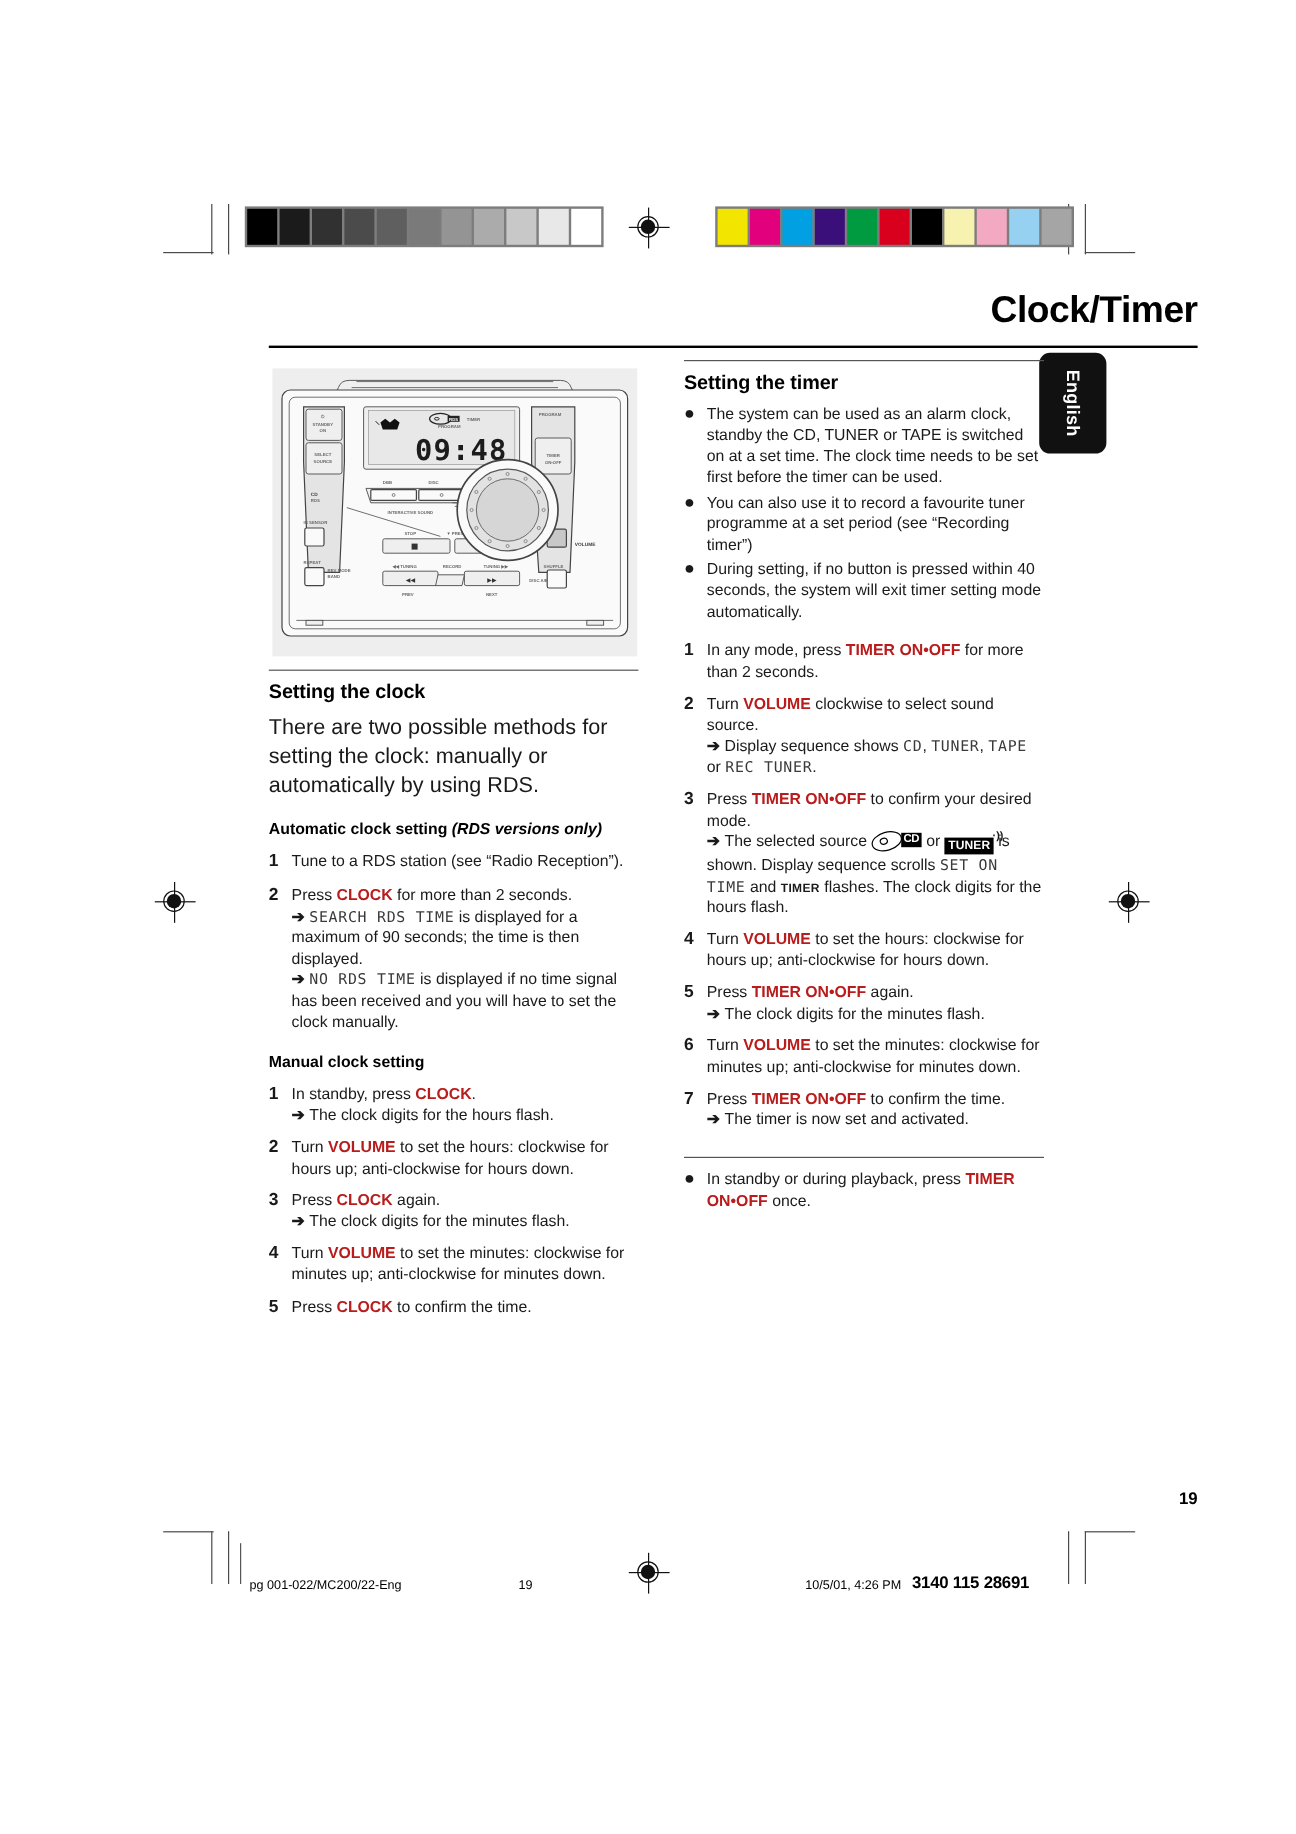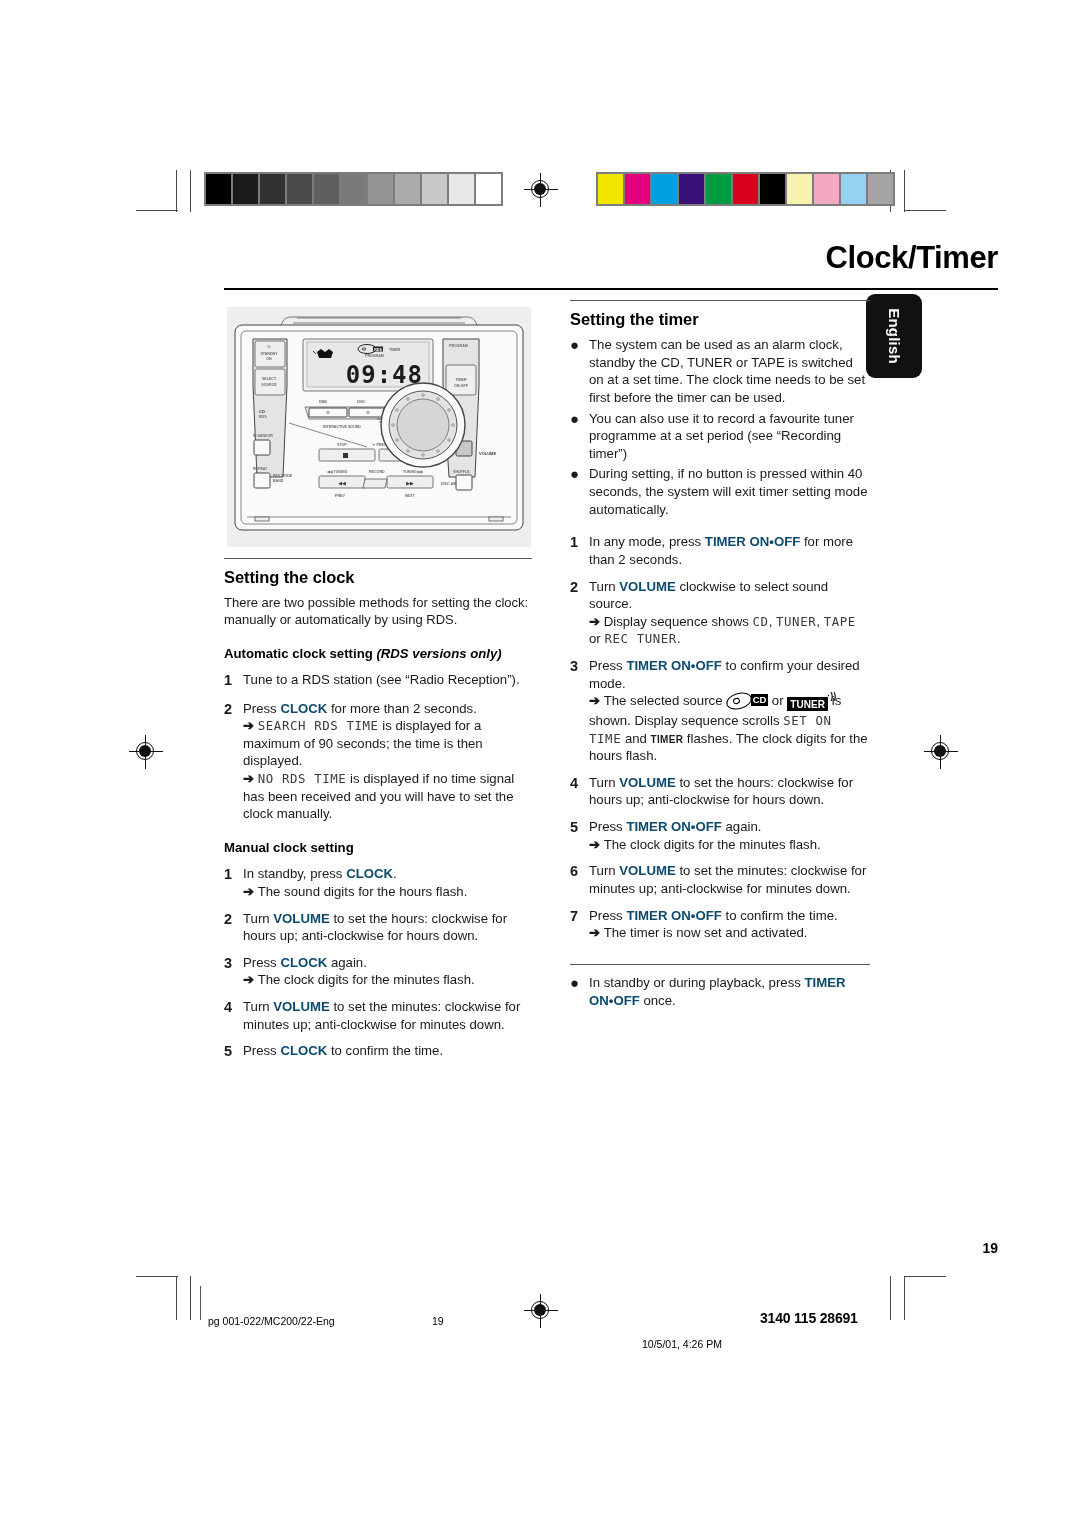--- a/index.html
+++ b/index.html
@@ -122,21 +122,21 @@
   }
   h3.sub {
     font-size: 13.2px;
     font-weight: bold;
     margin: 16px 0 4px 0;
     line-height: 1.32;
   }
   h3.sub em { font-style: italic; }
 
   p.body {
-    font-size: 13px;
+    font-size: 18px;
     line-height: 1.335;
     margin: 0 0 2px 0;
     color: #1a1a1a;
   }
 
   
   .step {
     display: flex;
     margin-top: 9px;
     font-size: 13.2px;
@@ -159,21 +159,21 @@
     line-height: 1.335;
     color: #1a1a1a;
   }
   .bul .dot {
     width: 19px; flex: none;
     font-size: 15px;
     line-height: 1.15;
   }
   .bul .txt { flex: 1; }
 
-  b { font-weight: bold; color: #0c4a6e; }
+  b { font-weight: bold; color: #b91c1c; }
 
   .arrow { font-weight: bold; }
 
   
   .lcd {
     font-family: "DejaVu Sans Mono", monospace;
     font-size: 12.4px;
     letter-spacing: 0.6px;
     color: #3a3a3a;
   }
@@ -492,21 +492,21 @@
       <div class="step">
         <div class="num">2</div>
         <div class="txt"><span>Press </span><span><b>CLOCK</b></span><span> for more than 2 seconds.</span><div><span class="arrow">➔ </span><span class="lcd">SEARCH RDS TIME</span><span> is displayed for a maximum of 90 seconds; the time is then displayed.</span></div><div><span class="arrow">➔ </span><span class="lcd">NO RDS TIME</span><span> is displayed if no time signal has been received and you will have to set the clock manually.</span></div></div>
       </div>
     </div>
 
   <h3 class="sub">Manual clock setting</h3>
   <div id="manual-steps">
       <div class="step">
         <div class="num">1</div>
-        <div class="txt"><span>In standby, press </span><span><b>CLOCK</b></span><span>.</span><div><span class="arrow">➔ </span><span>The sound digits for the hours flash.</span></div></div>
+        <div class="txt"><span>In standby, press </span><span><b>CLOCK</b></span><span>.</span><div><span class="arrow">➔ </span><span>The clock digits for the hours flash.</span></div></div>
       </div>
       <div class="step">
         <div class="num">2</div>
         <div class="txt"><span>Turn </span><span><b>VOLUME</b></span><span> to set the hours: clockwise for hours up; anti-clockwise for hours down.</span></div>
       </div>
       <div class="step">
         <div class="num">3</div>
         <div class="txt"><span>Press </span><span><b>CLOCK</b></span><span> again.</span><div><span class="arrow">➔ </span><span>The clock digits for the minutes flash.</span></div></div>
       </div>
       <div class="step">
@@ -577,14 +577,14 @@
         <div class="txt"><span>In standby or during playback, press </span><span><b>TIMER ON•OFF</b></span><span> once.</span></div>
       </div>
     </div>
 </div>
 
 <div class="pageno">19</div>
 
 <div class="footer-rule"></div>
 <div class="foot" style="left:208px; top:1315px;">pg 001-022/MC200/22-Eng</div>
 <div class="foot" style="left:432px; top:1315px;">19</div>
-<div class="foot" style="left:642px; top:1315px;margin-top:23px;">10/5/01, 4:26 PM</div>
+<div class="foot" style="left:671px; top:1315px;">10/5/01, 4:26 PM</div>
 <div class="foot code" style="left:760px; top:1310px;">3140 115 28691</div>
 
 </body></html>

